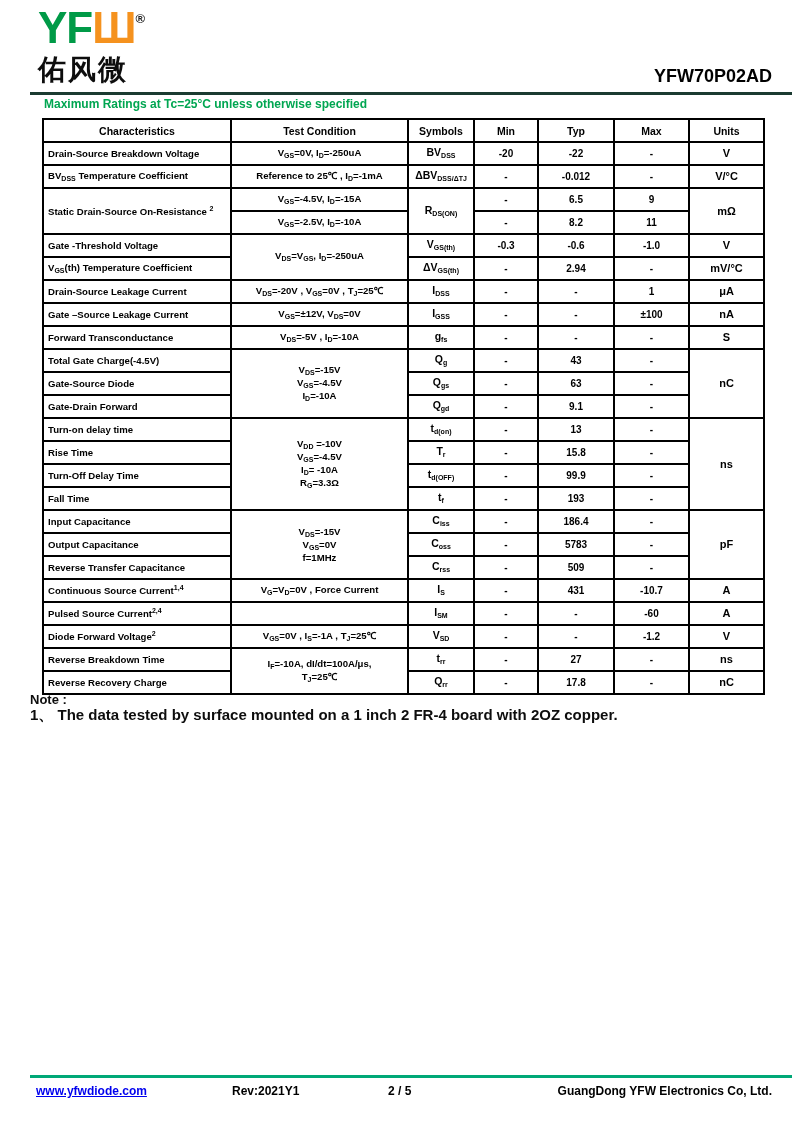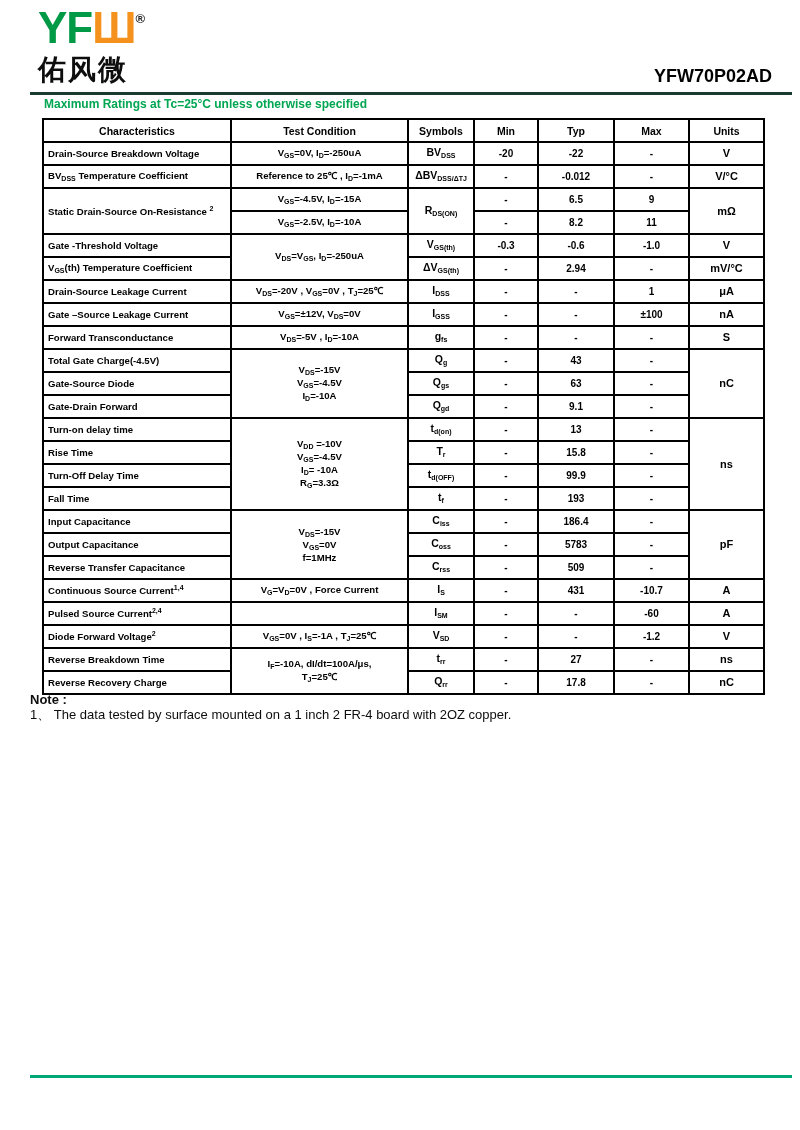--- a/index.html
+++ b/index.html
@@ -28,21 +28,21 @@
   .ratings td.c1 { text-align:center; font-size:9.6px; }
   .ratings td.c2 { text-align:center; font-size:10.5px; }
   .ratings td.c3, .ratings td.c4, .ratings td.c5 { text-align:center; font-size:10px; }
   .ratings td.c6 { text-align:center; font-size:11px; }
   .ratings sub { font-size:7px; vertical-align:-2px; }
   .ratings sup { font-size:7px; vertical-align:4px; }
 
   
   .notes { position:absolute; left:30px; top:692px; width:740px; color:#0d0d0d; }
   .notes-title { font-size:13px; font-weight:bold; margin-bottom:1px; }
-  .note-item { font-size:13px; font-weight:normal; line-height:14px; }
+  .note-item { font-size:15px; font-weight:bold; line-height:14px; }
 
   
   .footer-rule { position:absolute; left:30px; top:1075px; width:762px; height:3px; background:#00A877; }
   .footer { position:absolute; left:0; top:1084px; width:800px; height:20px; font-size:12px; font-weight:bold; color:#000; }
   .footer-link { position:absolute; left:36px; color:#0000EE; text-decoration:underline; cursor:pointer; }
   .footer-rev { position:absolute; left:232px; }
   .footer-page { position:absolute; left:388px; }
   .footer-company { position:absolute; right:28px; }
 </style>
 </head>
@@ -285,14 +285,20 @@
 
   <div class="notes">
     <div class="notes-title">Note :</div>
     <div id="notes-list">
         <div class="note-item">1、 The data tested by surface mounted on a 1 inch 2 FR-4 board with 2OZ copper.</div>
       </div>
   </div>
 
   <div class="footer-rule"></div>
 
+  <div class="footer">
+    <span class="footer-link">www.yfwdiode.com</span>
+    <span class="footer-rev">Rev:2021Y1</span>
+    <span class="footer-page">2 / 5</span>
+    <span class="footer-company">GuangDong YFW Electronics Co, Ltd.</span>
+  </div>
 
 </div>
 
 </body></html>

